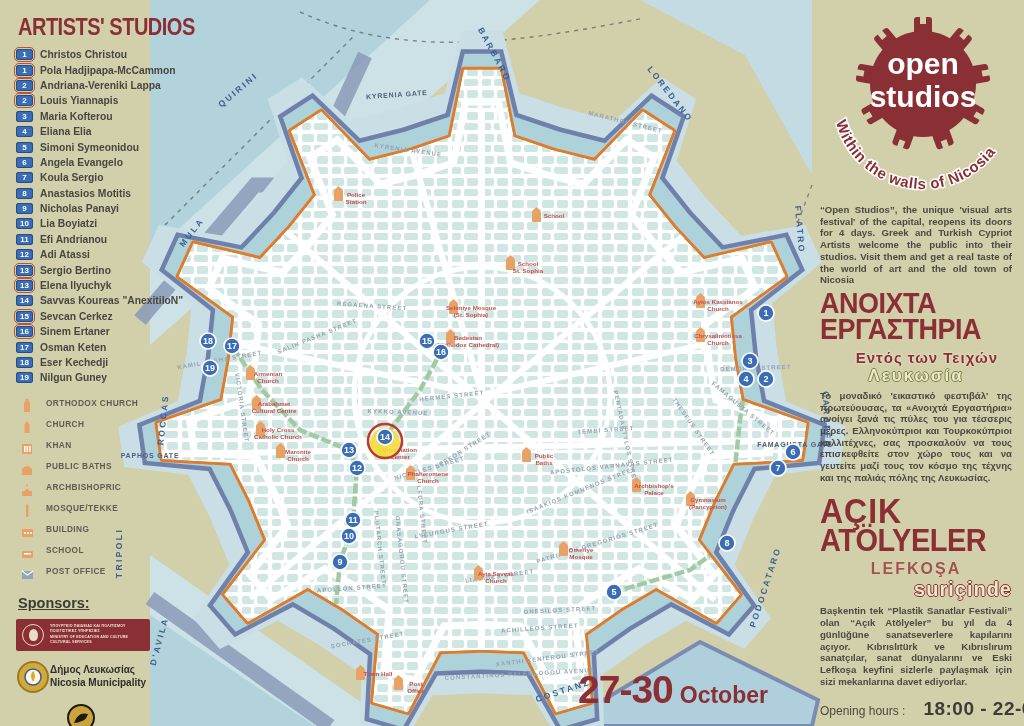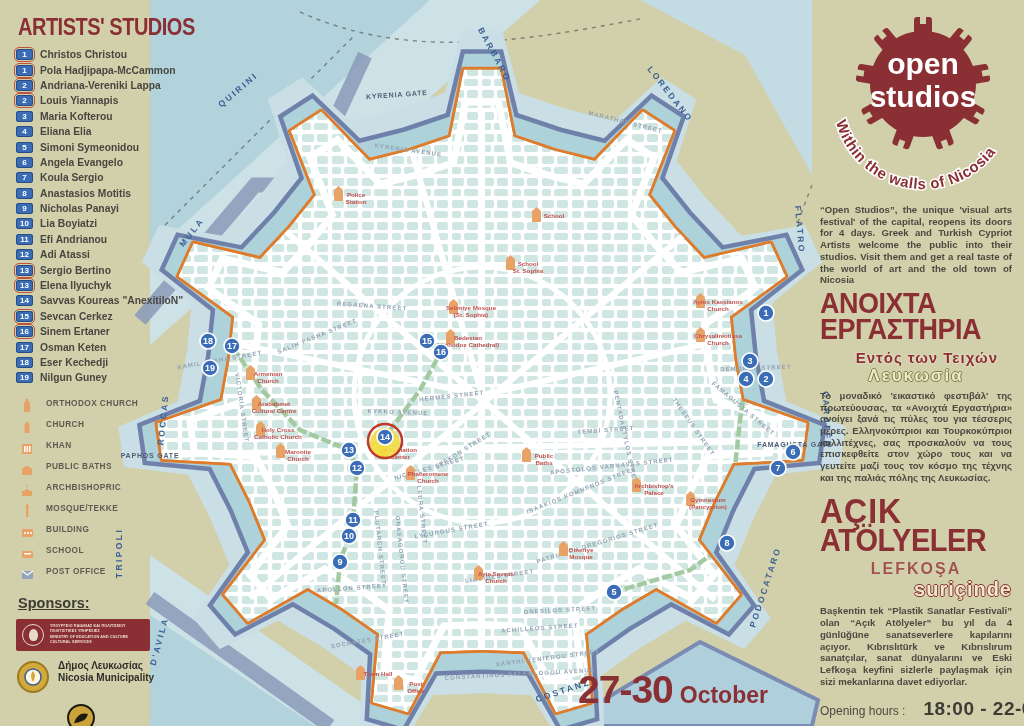--- a/index.html
+++ b/index.html
@@ -18,21 +18,21 @@
   .legend{list-style:none;margin:12px 0 0;padding:0}
   .legend li{display:flex;align-items:flex-start;min-height:15px;margin-bottom:6px}
   .legend .ic{width:22px;display:inline-flex;justify-content:center;margin-right:8px;flex:0 0 auto}
   .legend .lb{font-size:8.3px;font-weight:bold;color:#5c5c52;letter-spacing:.4px}
   .sponsors-h{font-size:14.5px;font-weight:bold;color:#3c3c33;text-decoration:underline;margin:14px 0 8px 2px}
   .sp{margin-bottom:9px}
   .ministry{width:122px;background:#8a2f34;border-radius:2px;padding:5px 6px;display:flex;align-items:center;gap:6px}
   .crest{width:20px;height:20px;border-radius:50%;border:1.5px solid #e8dbc8;flex:0 0 auto;display:flex;align-items:center;justify-content:center}
   .crest span{width:9px;height:12px;background:#e8dbc8;border-radius:50% 50% 45% 45%}
   .ministry .tx div{font-size:3.6px;color:#f0e4d4;font-weight:bold;line-height:1.5;letter-spacing:.2px;white-space:nowrap}
-  .muni{display:flex;align-items:flex-start;gap:8px}
+  .muni{display:flex;align-items:center;}
   .muni .tx div{font-size:10px;font-weight:bold;color:#2e2e28;line-height:1.25}
   .zan{text-align:center;width:130px}
   
   .rp{position:absolute;left:812px;top:0;width:206px;height:726px;z-index:3;padding:4px 6px 6px 8px;box-sizing:border-box;display:flex;flex-direction:column}
   .rp p{font-size:9.6px;line-height:1.22;font-weight:bold;color:#4a4a40;text-align:justify;margin:0 0 2px}
   .h-el{font-size:27px;font-weight:bold;color:#8a2f34;line-height:.98;letter-spacing:-.5px;transform:scaleY(1.12);transform-origin:left top}
   .sub1{font-size:15px;font-weight:bold;color:#8a2f34;text-align:right;padding-right:14px;
         text-shadow:0 0 2px #efe9d2,0 0 2px #efe9d2;letter-spacing:1px;}
   .sub2{font-size:17px;font-weight:bold;color:#efe9cc;text-align:center;letter-spacing:2px;
         text-shadow:-1px 0 #7a8544,1px 0 #7a8544,0 -1px #7a8544,0 1px #7a8544}

